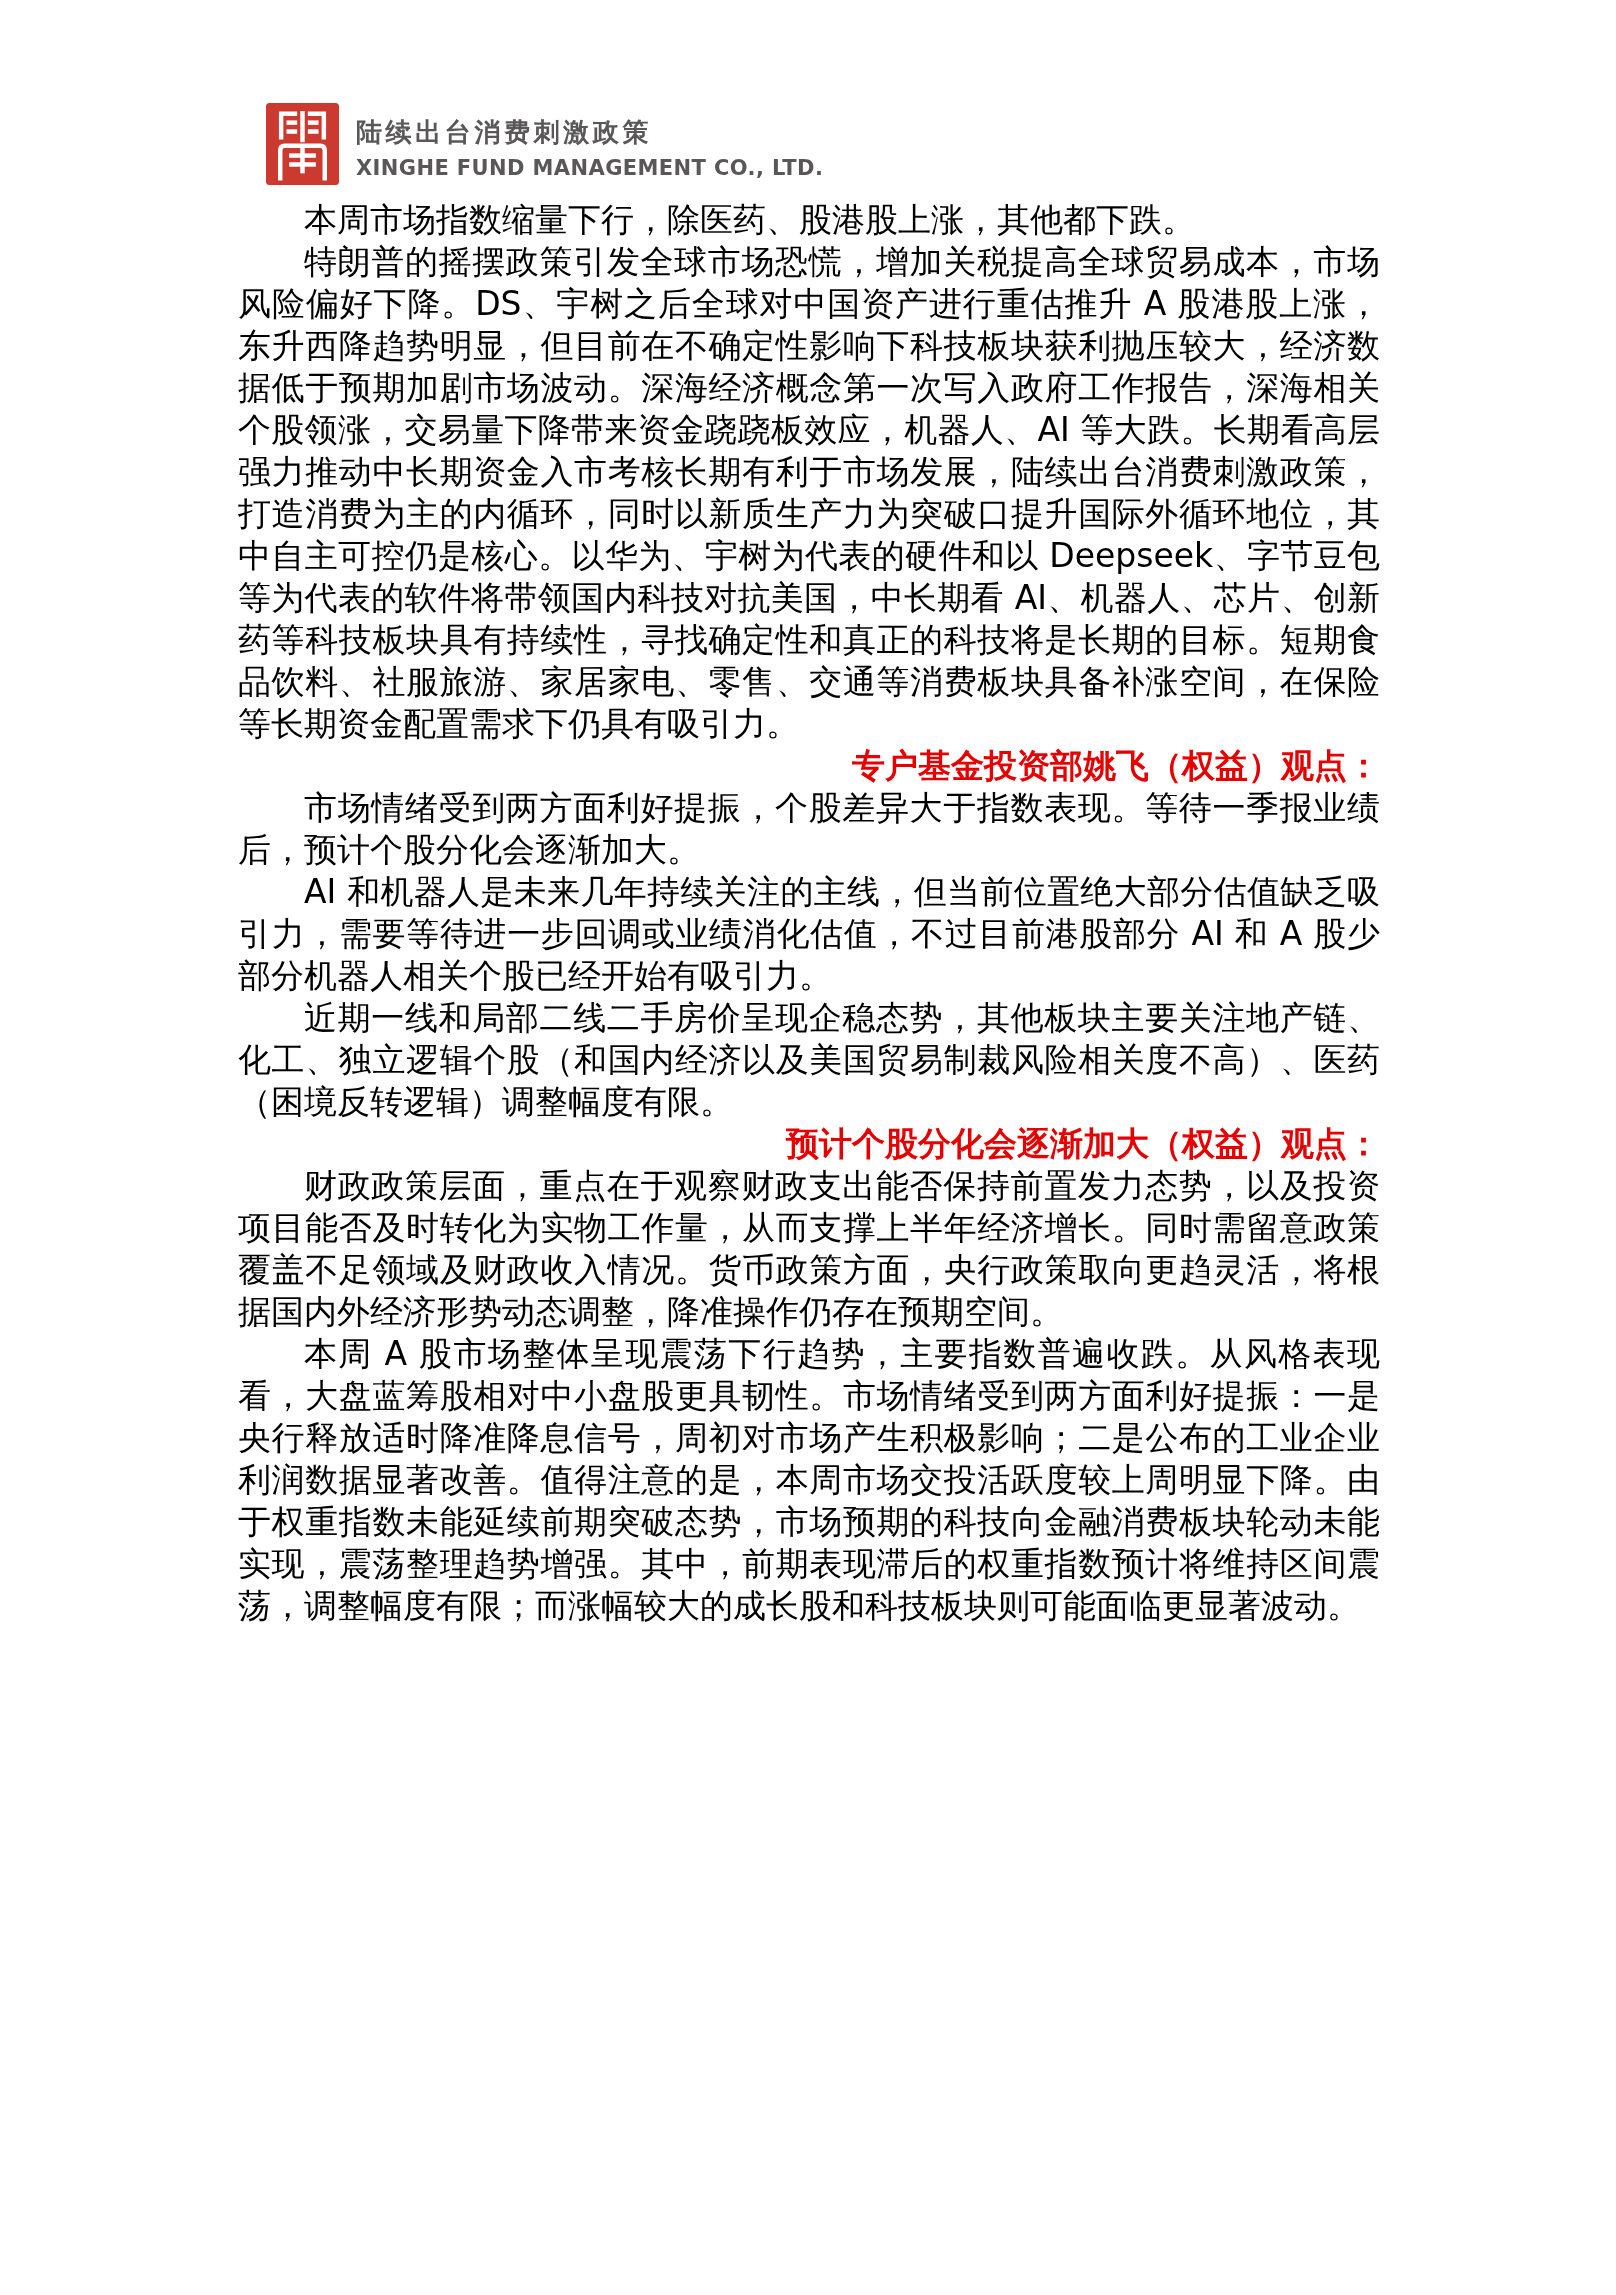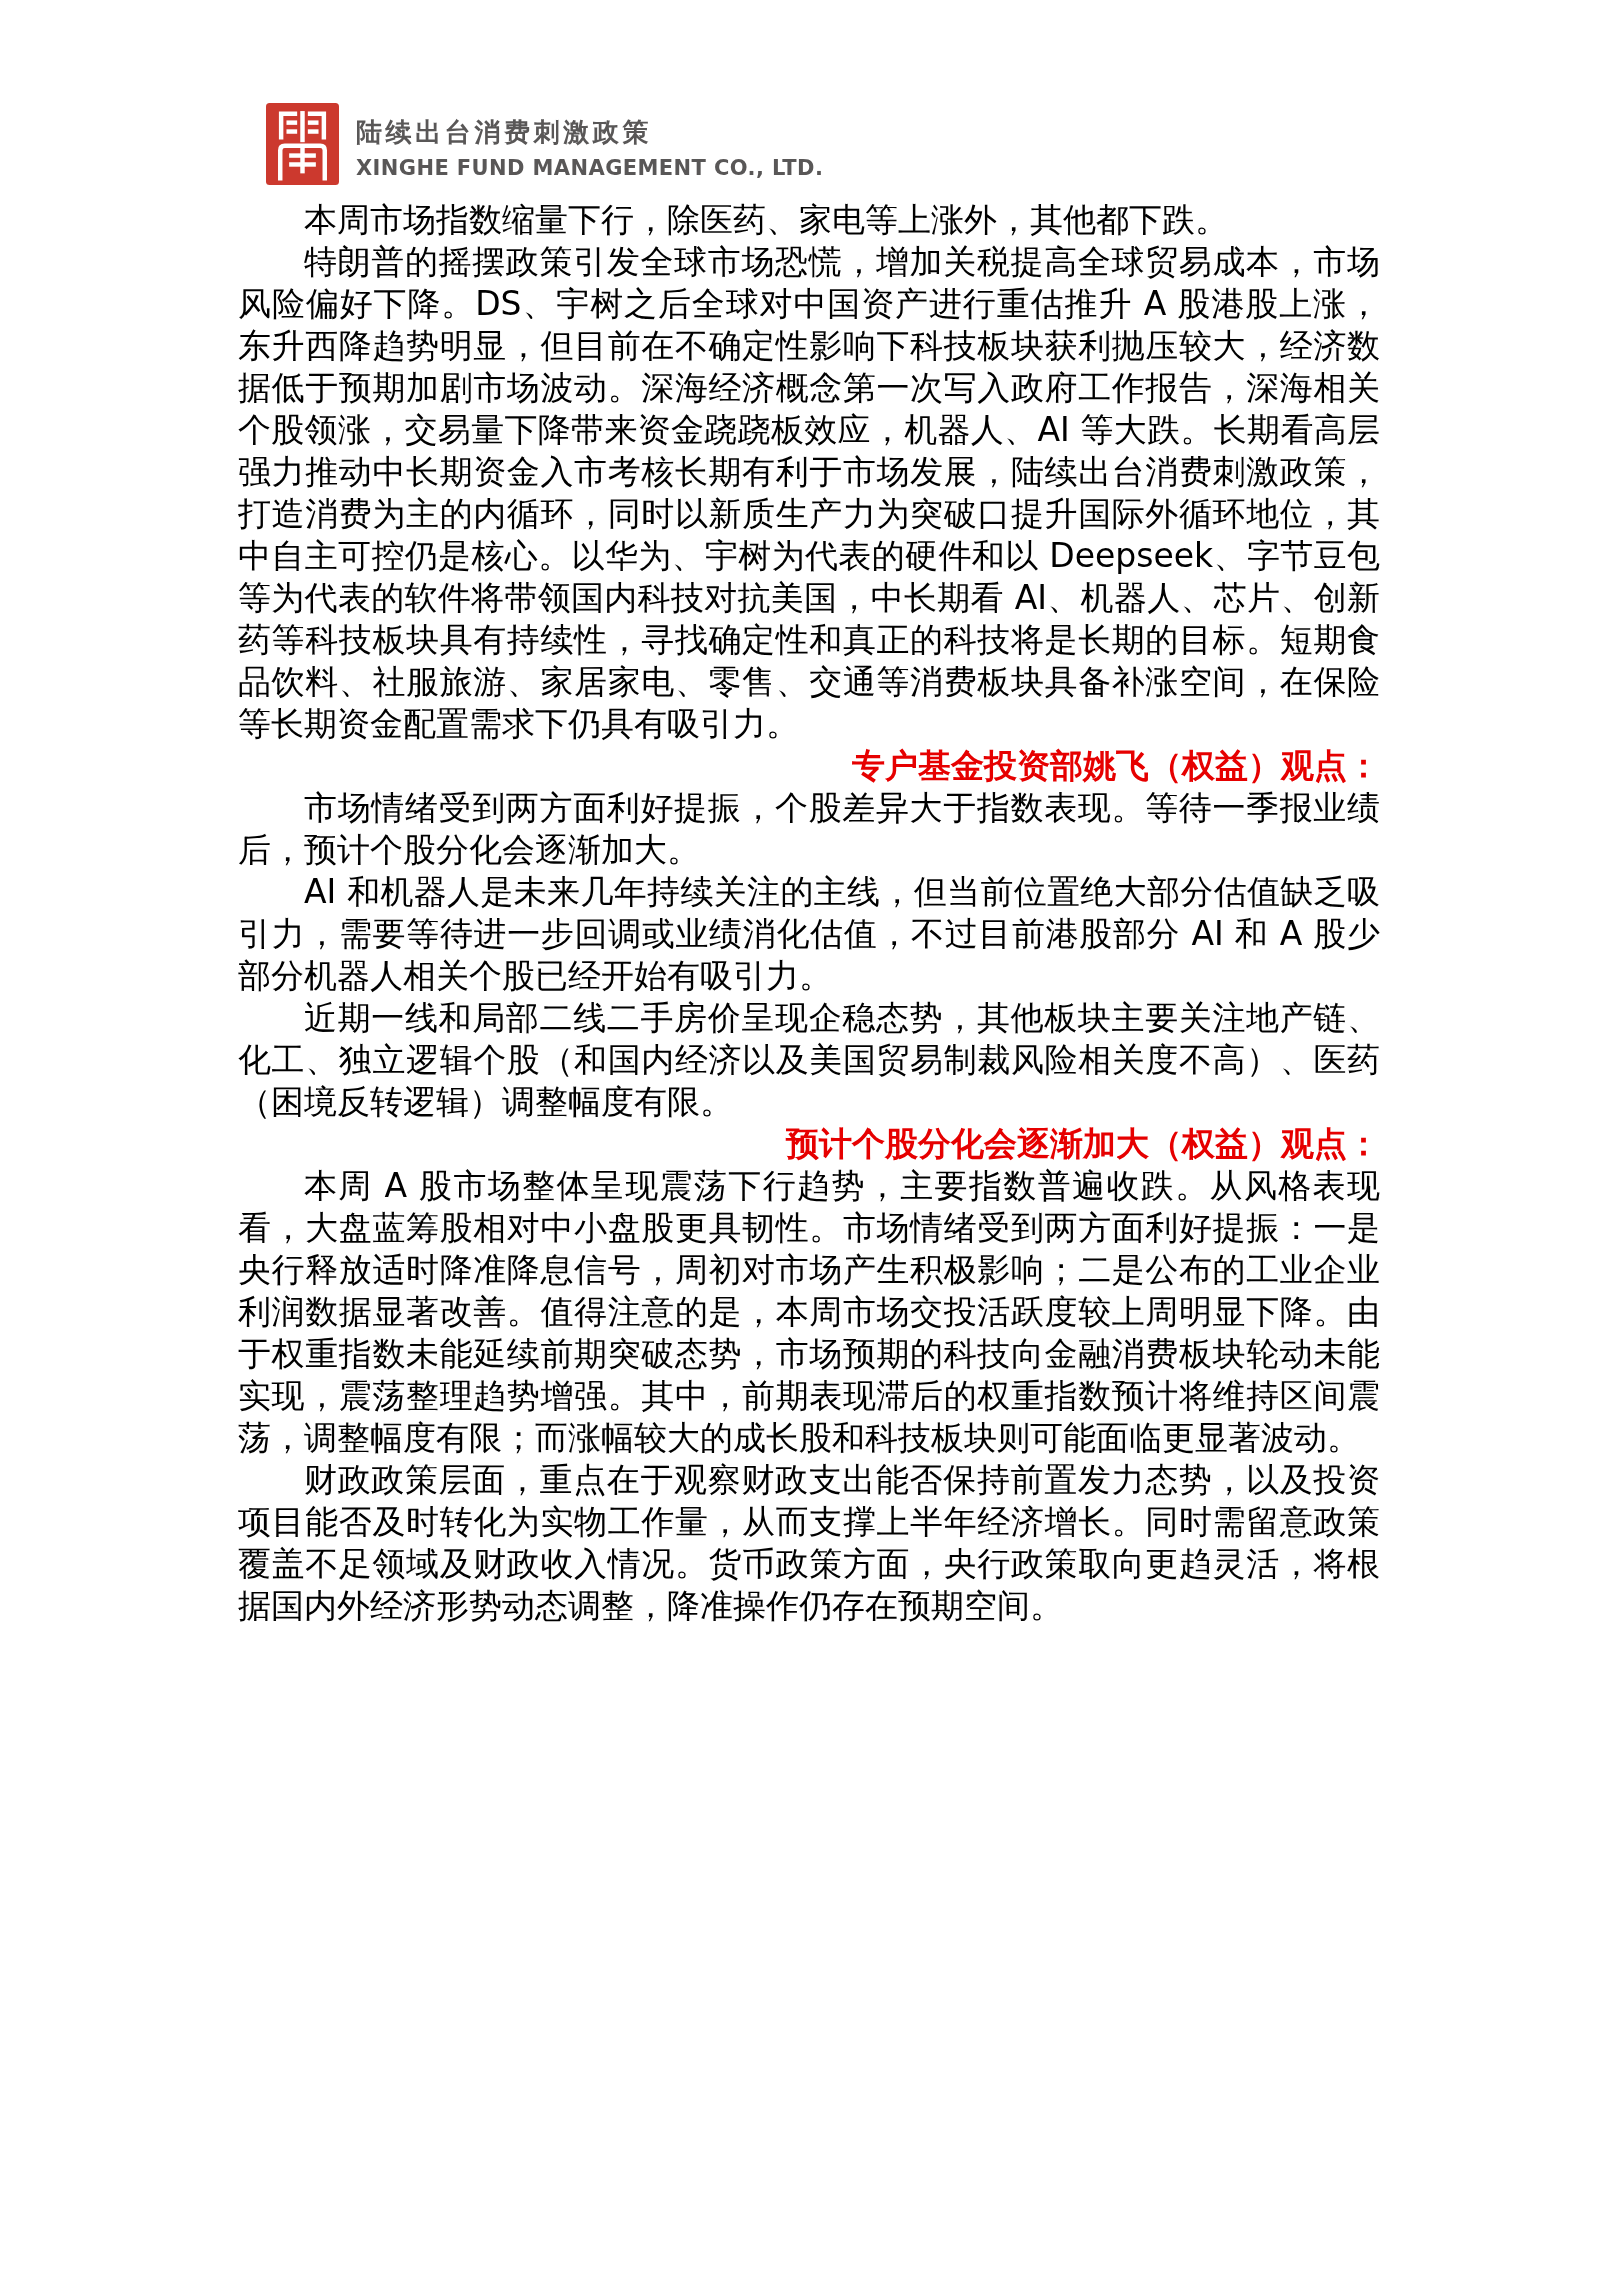--- a/index.html
+++ b/index.html
@@ -92,25 +92,25 @@
         <path d="M41 48 V79"></path>
       </g>
     </svg>
     <div class="names">
       <div class="company-name-zh">陆续出台消费刺激政策</div>
       <div class="company-name-en">XINGHE FUND MANAGEMENT CO., LTD.</div>
     </div>
   </header>
 
   <main class="doc-body" id="doc-body">
-      <p class="doc-paragraph">本周市场指数缩量下行，除医药、家电等上涨外，其他都下跌。</p>
+      <p class="doc-paragraph">本周市场指数缩量下行，除医药、股港股上涨，其他都下跌。</p>
       <p class="doc-paragraph">特朗普的摇摆政策引发全球市场恐慌，增加关税提高全球贸易成本，市场风险偏好下降。DS、宇树之后全球对中国资产进行重估推升 A 股港股上涨，东升西降趋势明显，但目前在不确定性影响下科技板块获利抛压较大，经济数据低于预期加剧市场波动。深海经济概念第一次写入政府工作报告，深海相关个股领涨，交易量下降带来资金跷跷板效应，机器人、AI 等大跌。长期看高层强力推动中长期资金入市考核长期有利于市场发展，陆续出台消费刺激政策，打造消费为主的内循环，同时以新质生产力为突破口提升国际外循环地位，其中自主可控仍是核心。以华为、宇树为代表的硬件和以 Deepseek、字节豆包等为代表的软件将带领国内科技对抗美国，中长期看 AI、机器人、芯片、创新药等科技板块具有持续性，寻找确定性和真正的科技将是长期的目标。短期食品饮料、社服旅游、家居家电、零售、交通等消费板块具备补涨空间，在保险等长期资金配置需求下仍具有吸引力。</p>
       <h2 class="doc-heading">专户基金投资部姚飞（权益）观点：</h2>
       <p class="doc-paragraph">市场情绪受到两方面利好提振，个股差异大于指数表现。等待一季报业绩后，预计个股分化会逐渐加大。</p>
       <p class="doc-paragraph">AI 和机器人是未来几年持续关注的主线，但当前位置绝大部分估值缺乏吸引力，需要等待进一步回调或业绩消化估值，不过目前港股部分 AI 和 A 股少部分机器人相关个股已经开始有吸引力。</p>
       <p class="doc-paragraph">近期一线和局部二线二手房价呈现企稳态势，其他板块主要关注地产链、化工、独立逻辑个股（和国内经济以及美国贸易制裁风险相关度不高）、医药（困境反转逻辑）调整幅度有限。</p>
       <h2 class="doc-heading">预计个股分化会逐渐加大（权益）观点：</h2>
+      <p class="doc-paragraph">财政政策层面，重点在于观察财政支出能否保持前置发力态势，以及投资项目能否及时转化为实物工作量，从而支撑上半年经济增长。同时需留意政策覆盖不足领域及财政收入情况。货币政策方面，央行政策取向更趋灵活，将根据国内外经济形势动态调整，降准操作仍存在预期空间。</p>
       <p class="doc-paragraph">本周 A 股市场整体呈现震荡下行趋势，主要指数普遍收跌。从风格表现看，大盘蓝筹股相对中小盘股更具韧性。市场情绪受到两方面利好提振：一是央行释放适时降准降息信号，周初对市场产生积极影响；二是公布的工业企业利润数据显著改善。值得注意的是，本周市场交投活跃度较上周明显下降。由于权重指数未能延续前期突破态势，市场预期的科技向金融消费板块轮动未能实现，震荡整理趋势增强。其中，前期表现滞后的权重指数预计将维持区间震荡，调整幅度有限；而涨幅较大的成长股和科技板块则可能面临更显著波动。</p>
-      <p class="doc-paragraph">财政政策层面，重点在于观察财政支出能否保持前置发力态势，以及投资项目能否及时转化为实物工作量，从而支撑上半年经济增长。同时需留意政策覆盖不足领域及财政收入情况。货币政策方面，央行政策取向更趋灵活，将根据国内外经济形势动态调整，降准操作仍存在预期空间。</p>
     </main>
 
 </div>
 
 
 </body></html>

